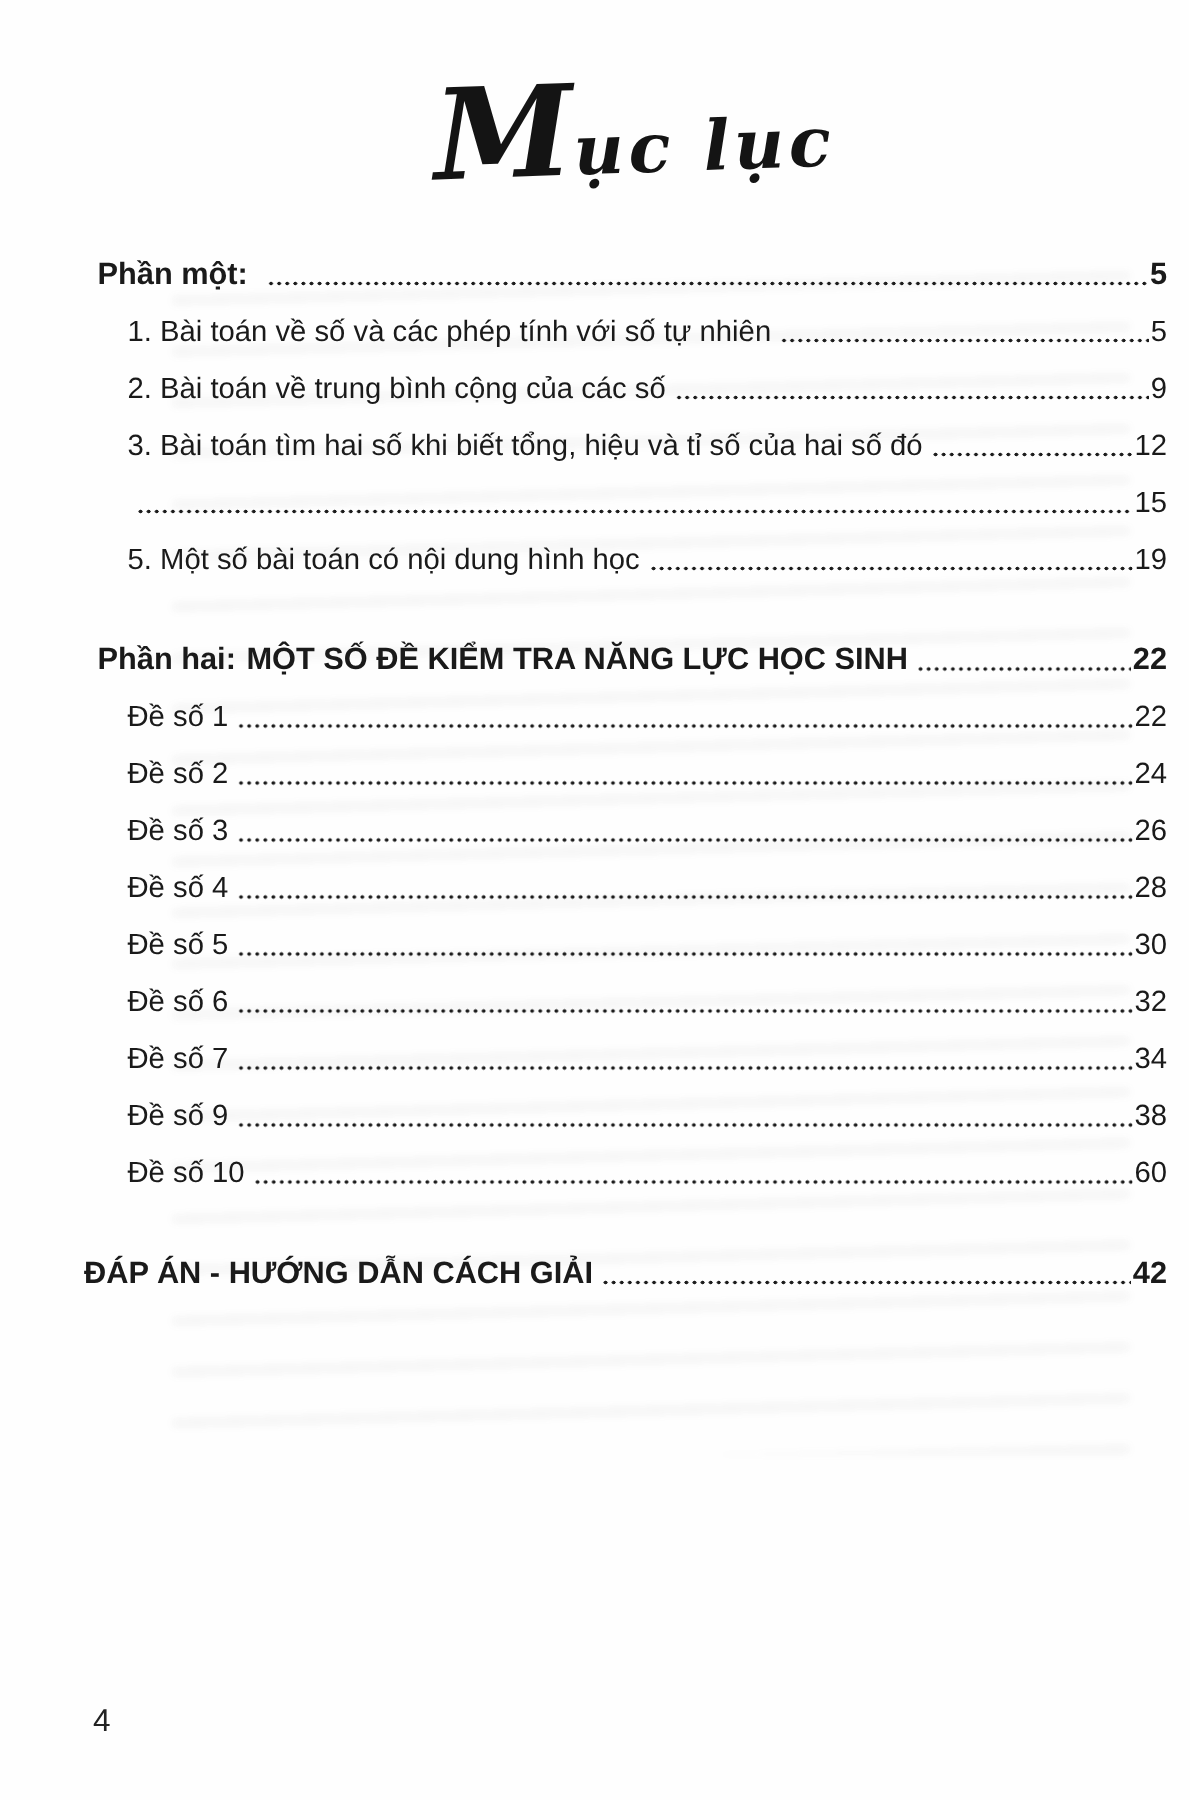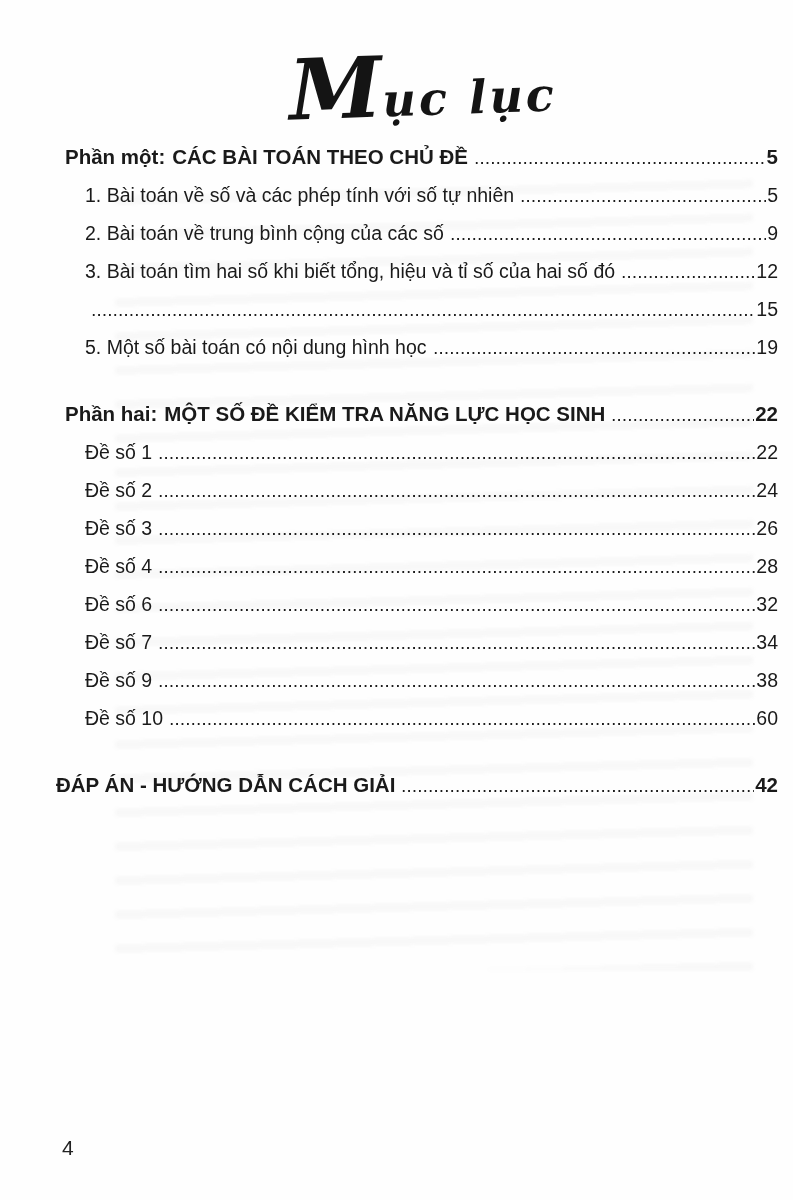--- a/index.html
+++ b/index.html
@@ -78,21 +78,21 @@
   .row .pagenum {
     flex: none;
   }
   .section {
     font-weight: bold;
     font-size: 20.5px;
   }
   .section .prefix { margin-right: 7px; }
   .item { padding-left: 20px; }
   .first-item { margin-top: 6px; }
-  .sec-head-1 { }
+  .sec-head-1 { margin-top: 26px; }
   .sec-head-2 { margin-top: 41px; }
   .sec-head-3 { margin-top: 41px; margin-left: -9px; }
   .folio {
     position: absolute;
     left: 62px;
     top: 1136px;
     font-size: 21px;
     color: #222;
   }
 </style>
@@ -103,21 +103,20 @@
   <div class="bleed"></div>
 
   <div class="script-title-wrap">
     <div class="script-title">Mục lục</div>
   </div>
 
   <div class="toc">
 
     <div class="row section sec-head-1">
       <span class="prefix">Phần một:</span>
-      <span class="sec-title">CÁC BÀI TOÁN THEO CHỦ ĐỀ</span>
       <span class="leader"></span>
       <span class="pagenum">5</span>
     </div>
 
     <div class="row item first-item">
       <span>1. Bài toán về số và các phép tính với số tự nhiên</span>
       <span class="leader"></span>
       <span class="pagenum">5</span>
     </div>
     <div class="row item">
@@ -161,20 +160,25 @@
       <span>Đề số 3</span>
       <span class="leader"></span>
       <span class="pagenum">26</span>
     </div>
     <div class="row item">
       <span>Đề số 4</span>
       <span class="leader"></span>
       <span class="pagenum">28</span>
     </div>
     <div class="row item">
+      <span>Đề số 5</span>
+      <span class="leader"></span>
+      <span class="pagenum">30</span>
+    </div>
+    <div class="row item">
       <span>Đề số 6</span>
       <span class="leader"></span>
       <span class="pagenum">32</span>
     </div>
     <div class="row item">
       <span>Đề số 7</span>
       <span class="leader"></span>
       <span class="pagenum">34</span>
     </div>
     <div class="row item">

